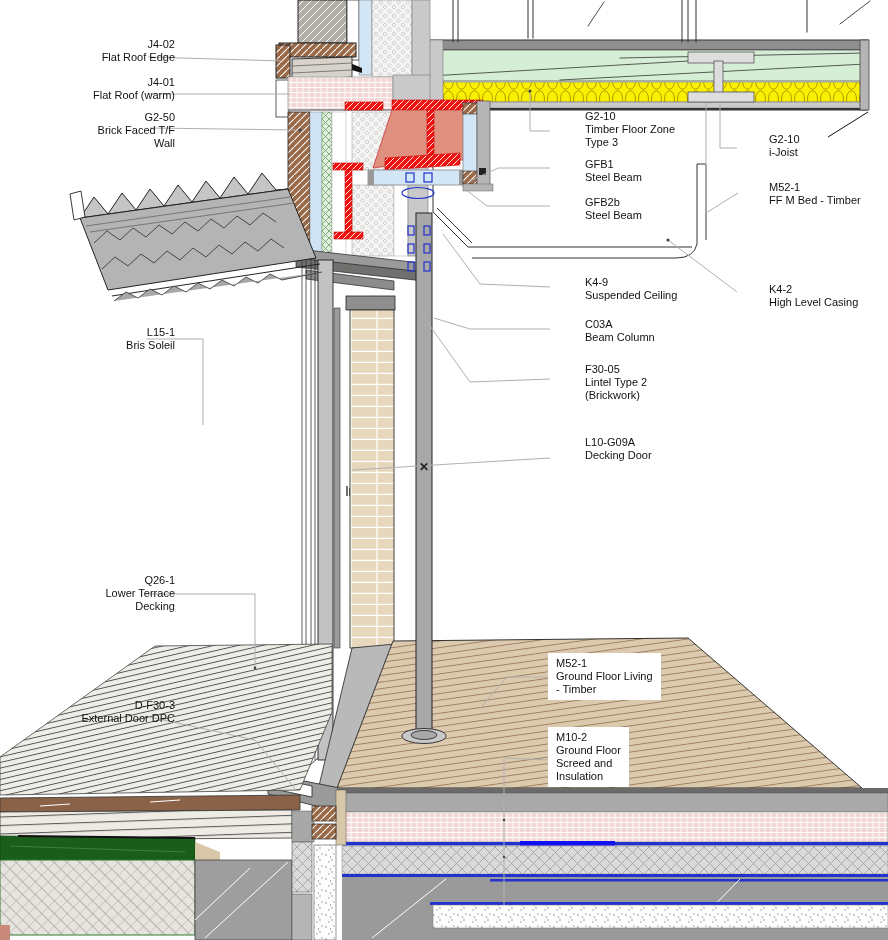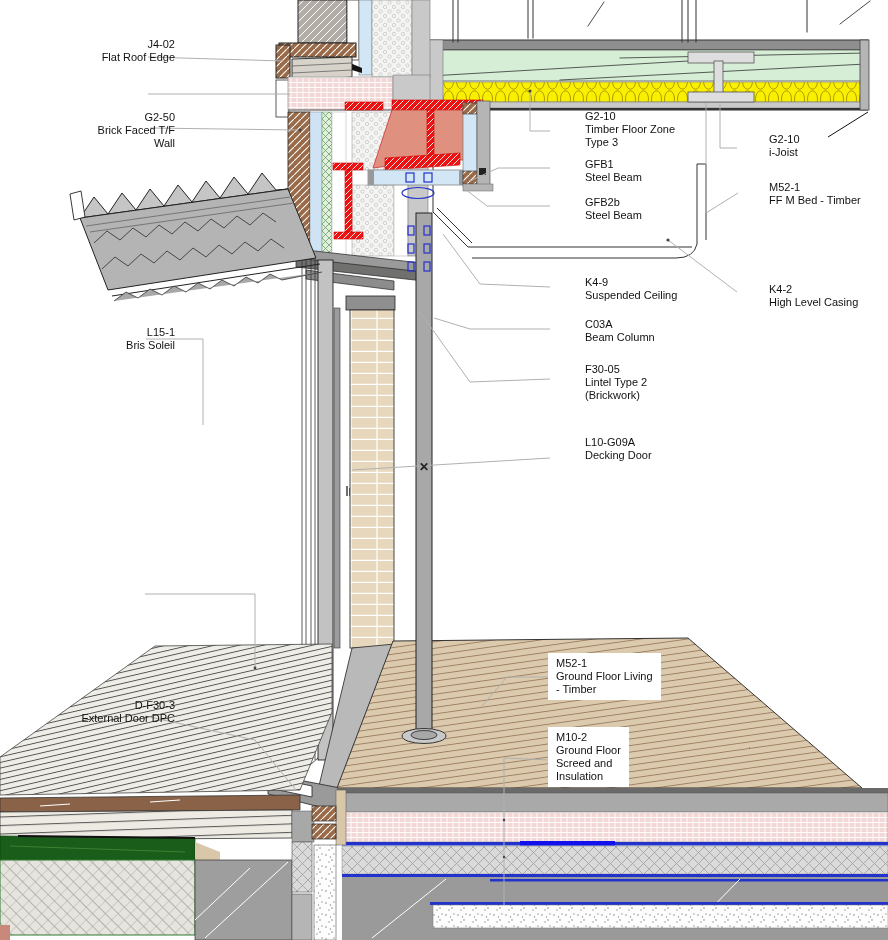--- a/index.html
+++ b/index.html
@@ -280,28 +280,37 @@
     <circle cx="504" cy="820" r="1.2" fill="#444"></circle>
     <circle cx="504" cy="857" r="1.2" fill="#444"></circle>
     <text x="424" y="471" font-size="12" font-weight="bold" fill="#222" text-anchor="middle" font-family="Liberation Sans, sans-serif">✕</text>
   </g>
 </svg>
 
   <div class="lbl la-r" style="top:38px">
     <div>J4-02</div>
     <div>Flat Roof Edge</div>
   </div>
+  <div class="lbl la-r" style="top:76px">
+    <div>J4-01</div>
+    <div>Flat Roof (warm)</div>
+  </div>
   <div class="lbl la-r" style="top:111px">
     <div>G2-50</div>
     <div>Brick Faced T/F</div>
     <div>Wall</div>
   </div>
   <div class="lbl la-r" style="top:326px">
     <div>L15-1</div>
     <div>Bris Soleil</div>
+  </div>
+  <div class="lbl la-r" style="top:574px">
+    <div>Q26-1</div>
+    <div>Lower Terrace</div>
+    <div>Decking</div>
   </div>
   <div class="lbl la-r" style="top:699px">
     <div>D-F30-3</div>
     <div>External Door DPC</div>
   </div>
 
   <div class="lbl" style="left:553px;top:110px">
     <div>G2-10</div>
     <div>Timber Floor Zone</div>
     <div>Type 3</div>

